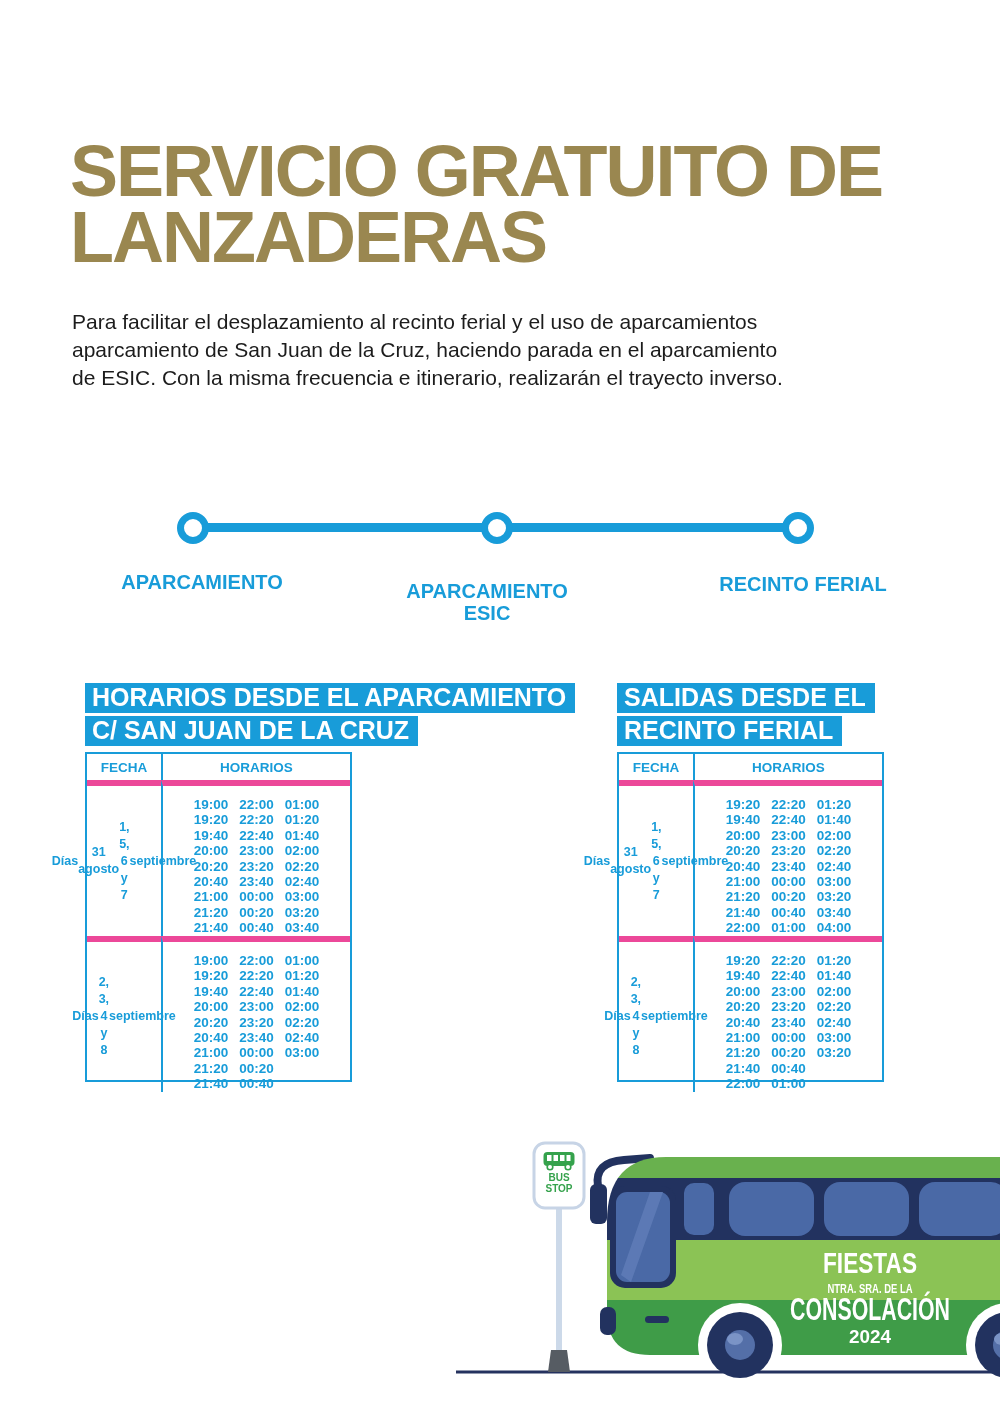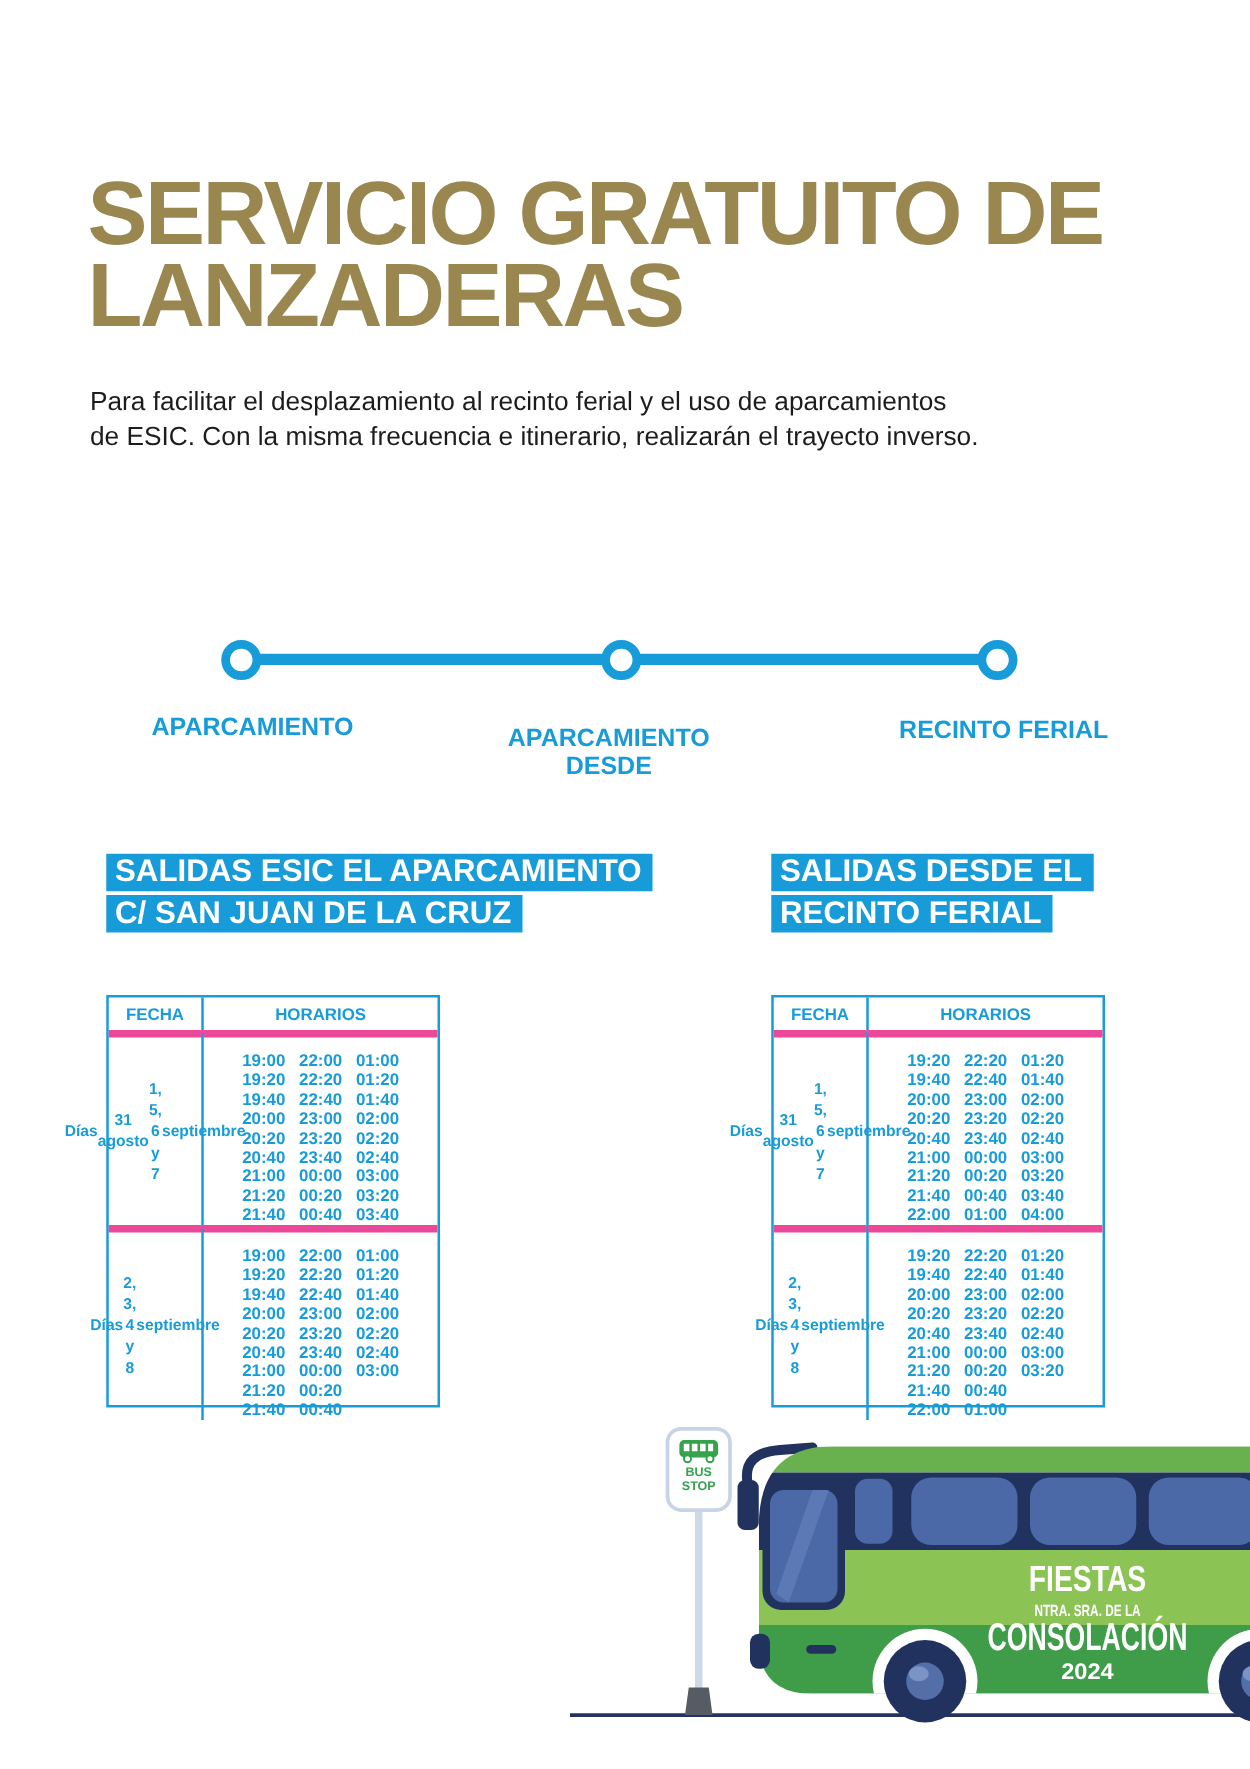--- a/index.html
+++ b/index.html
@@ -27,21 +27,21 @@
   .stop3{left:698px;top:573px;width:210px;}
 
   
   .section-heading{position:absolute;top:683px;}
   .heading-left{left:85px;} .heading-right{left:617px;}
   .section-heading .gen-line{display:table;background:#189cd9;color:#ffffff;
       font-weight:bold;font-size:25px;line-height:25px;padding:2px 9px 3px 7px;
       margin-bottom:3px;white-space:nowrap;}
 
   
-  .timetable{position:absolute;top:796px;width:267px;height:330px;box-sizing:border-box;
+  .timetable{position:absolute;top:752px;width:267px;height:330px;box-sizing:border-box;
              border:2px solid #189cd9;display:grid;grid-template-columns:74px 1fr;
              grid-template-rows:26px 156px auto;color:#189cd9;}
   .table-left{left:85px;} .table-right{left:617px;}
   .tt-cell{box-sizing:border-box;}
   .col2{border-left:2px solid #189cd9;}
   .row2{border-top:6px solid #ec4899;}
   .header-cell{display:flex;align-items:center;justify-content:center;
                font-weight:bold;font-size:13.5px;}
   .fecha-cell{display:flex;flex-direction:row;align-items:center;justify-content:center;}
   .fecha-cell .gen-line{font-weight:bold;font-size:12.5px;line-height:17px;text-align:center;}
@@ -59,42 +59,43 @@
 
 <div class="page">
 
   <div class="title">
     <div>SERVICIO GRATUITO DE</div>
     <div>LANZADERAS</div>
   </div>
 
   <div class="intro">
       <div class="gen-line">Para facilitar el desplazamiento al recinto ferial y el uso de aparcamientos</div>
+      <div class="gen-line">aparcamiento de San Juan de la Cruz, haciendo parada en el aparcamiento</div>
       <div class="gen-line">de ESIC. Con la misma frecuencia e itinerario, realizarán el trayecto inverso.</div>
     </div>
 
   <div>
     <div class="route-line"></div>
     <div class="route-dot dot1"></div>
     <div class="route-dot dot2"></div>
     <div class="route-dot dot3"></div>
     <div class="stop-label stop1">
         <div class="gen-line">APARCAMIENTO</div>
       </div>
     <div class="stop-label stop2">
         <div class="gen-line">APARCAMIENTO</div>
-        <div class="gen-line">DESDE</div>
+        <div class="gen-line">ESIC</div>
       </div>
     <div class="stop-label stop3">
         <div class="gen-line">RECINTO FERIAL</div>
       </div>
   </div>
 
   <div class="section-heading heading-left">
-      <div class="gen-line">SALIDAS ESIC EL APARCAMIENTO</div>
+      <div class="gen-line">HORARIOS DESDE EL APARCAMIENTO</div>
       <div class="gen-line">C/ SAN JUAN DE LA CRUZ</div>
     </div>
   <div class="section-heading heading-right">
       <div class="gen-line">SALIDAS DESDE EL</div>
       <div class="gen-line">RECINTO FERIAL</div>
     </div>
 
   <div class="timetable table-left">
     <div class="tt-cell header-cell">FECHA</div>
     <div class="tt-cell header-cell col2">HORARIOS</div>

